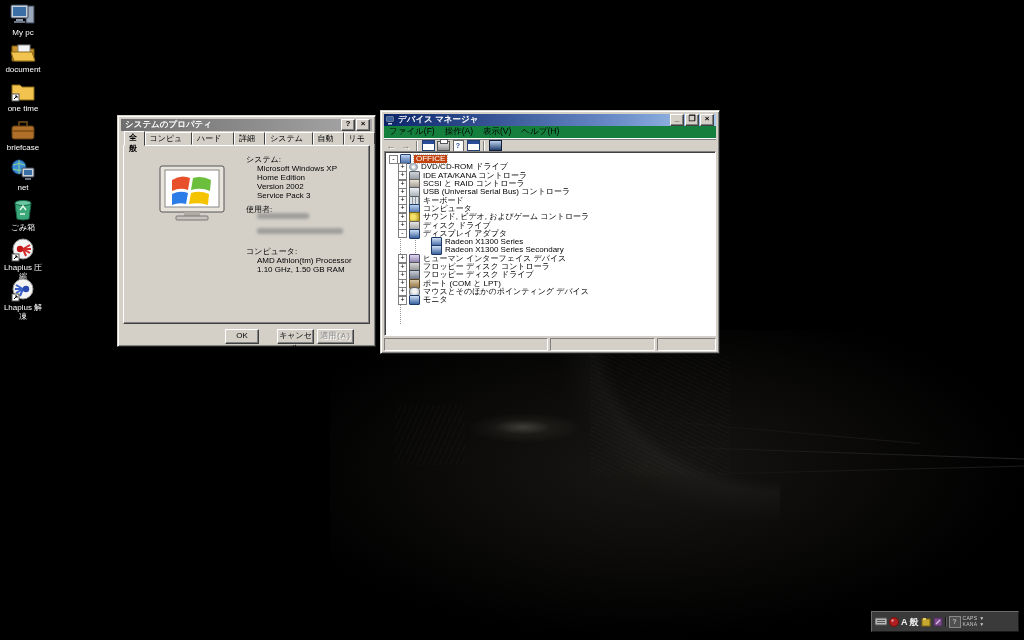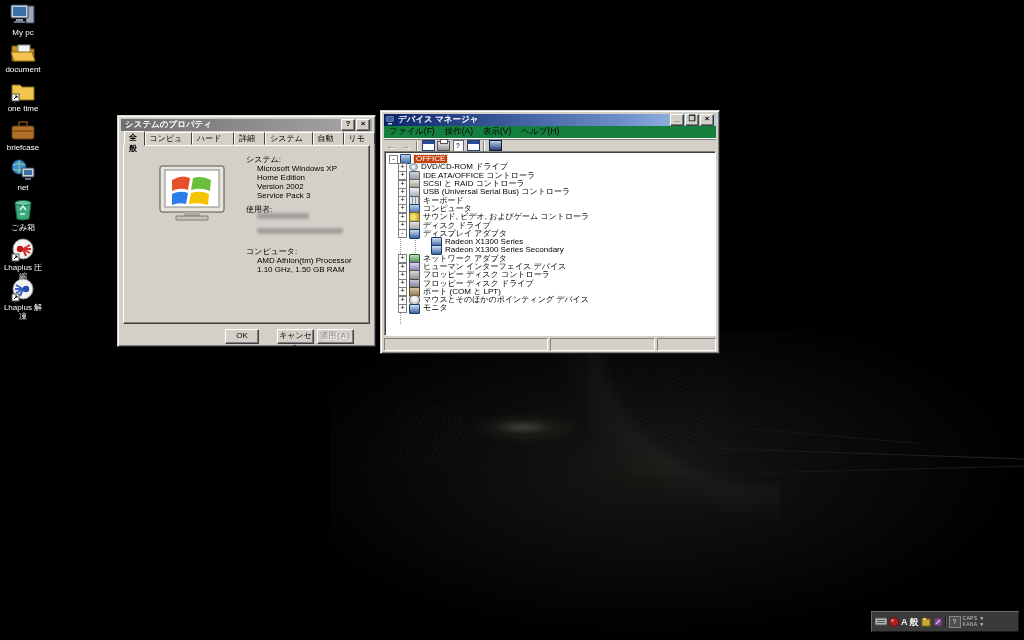--- a/index.html
+++ b/index.html
@@ -307,21 +307,21 @@
         </div>
 
         <div class="trow lvl1">
           <span class="exp">+</span>
           <span class="ti i-dvd"></span>
           <span class="tl">DVD/CD-ROM ドライブ</span>
         </div>
         <div class="trow lvl1">
           <span class="exp">+</span>
           <span class="ti i-ide"></span>
-          <span class="tl">IDE ATA/OFFICE コントローラ</span>
+          <span class="tl">IDE ATA/KANA コントローラ</span>
         </div>
         <div class="trow lvl1">
           <span class="exp">+</span>
           <span class="ti i-scsi"></span>
           <span class="tl">SCSI と RAID コントローラ</span>
         </div>
         <div class="trow lvl1">
           <span class="exp">+</span>
           <span class="ti i-usb"></span>
           <span class="tl">USB (Universal Serial Bus) コントローラ</span>
@@ -351,25 +351,20 @@
           <span class="ti i-disp"></span>
           <span class="tl">ディスプレイ アダプタ</span>
         </div>
         <div class="trow lvl2">
           <span class="ti i-disp"></span>
           <span class="tl">Radeon X1300 Series</span>
         </div>
         <div class="trow lvl2">
           <span class="ti i-disp"></span>
           <span class="tl">Radeon X1300 Series Secondary</span>
-        </div>
-        <div class="trow lvl1">
-          <span class="exp">+</span>
-          <span class="ti i-net"></span>
-          <span class="tl">ネットワーク アダプタ</span>
         </div>
         <div class="trow lvl1">
           <span class="exp">+</span>
           <span class="ti i-hid"></span>
           <span class="tl">ヒューマン インターフェイス デバイス</span>
         </div>
         <div class="trow lvl1">
           <span class="exp">+</span>
           <span class="ti i-fdc"></span>
           <span class="tl">フロッピー ディスク コントローラ</span>

